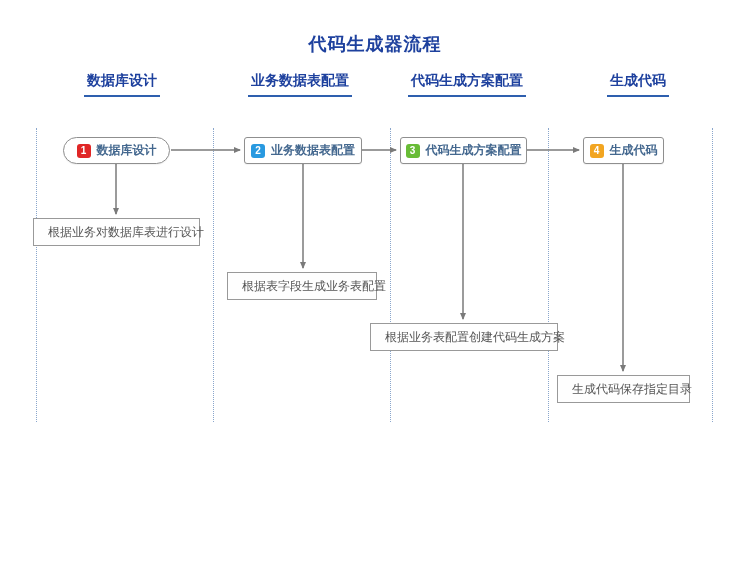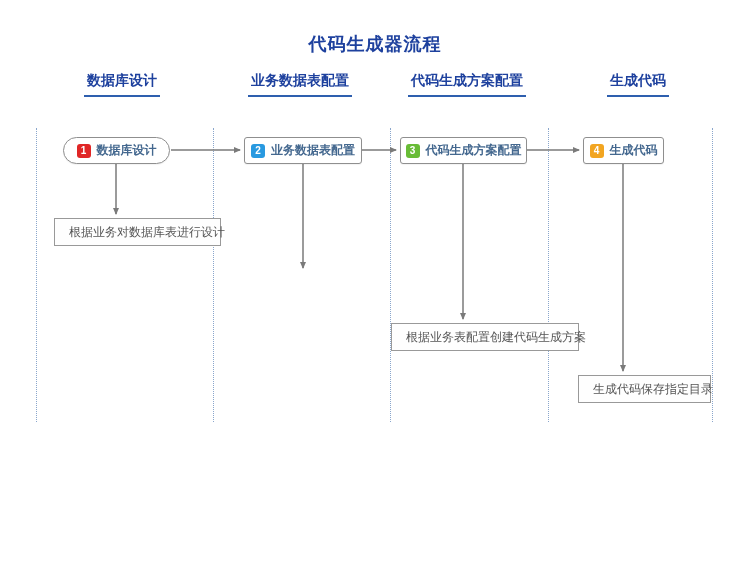--- a/index.html
+++ b/index.html
@@ -42,21 +42,21 @@
     color:#fff; font-size:10px; font-weight:bold; line-height:14px;
     text-align:center;
   }
   .node-label {
     font-size:12px; font-weight:bold; color:#44688f; white-space:nowrap;
   }
   .note {
     position:absolute; box-sizing:border-box;
     border:1px solid #999999; background:#fefefe;
     color:#555555; font-size:12px; line-height:16px;
-    text-align:center; padding:5px 14px; white-space:nowrap;margin-left:21px;
+    text-align:center; padding:5px 14px; white-space:nowrap;
   }
   .b1 { left:33px;  top:218px; width:167px; }
   .b2 { left:227px; top:272px; width:150px; }
   .b3 { left:370px; top:323px; width:188px; }
   .b4 { left:557px; top:375px; width:133px; }
 </style>
 </head>
 <body>
 
 <div class="canvas">
@@ -102,16 +102,17 @@
   <div class="node n3">
     <span class="badge" style="background-color: rgb(104, 188, 54);">3</span>
     <span class="node-label">代码生成方案配置</span>
   </div>
   <div class="node n4">
     <span class="badge" style="background-color: rgb(242, 165, 33);">4</span>
     <span class="node-label">生成代码</span>
   </div>
 
   <div class="note b1">根据业务对数据库表进行设计</div>
+  <div class="note b2">根据表字段生成业务表配置</div>
   <div class="note b4">生成代码保存指定目录</div>
   <div class="note b3">根据业务表配置创建代码生成方案</div>
 
 </div>
 
 </body></html>

